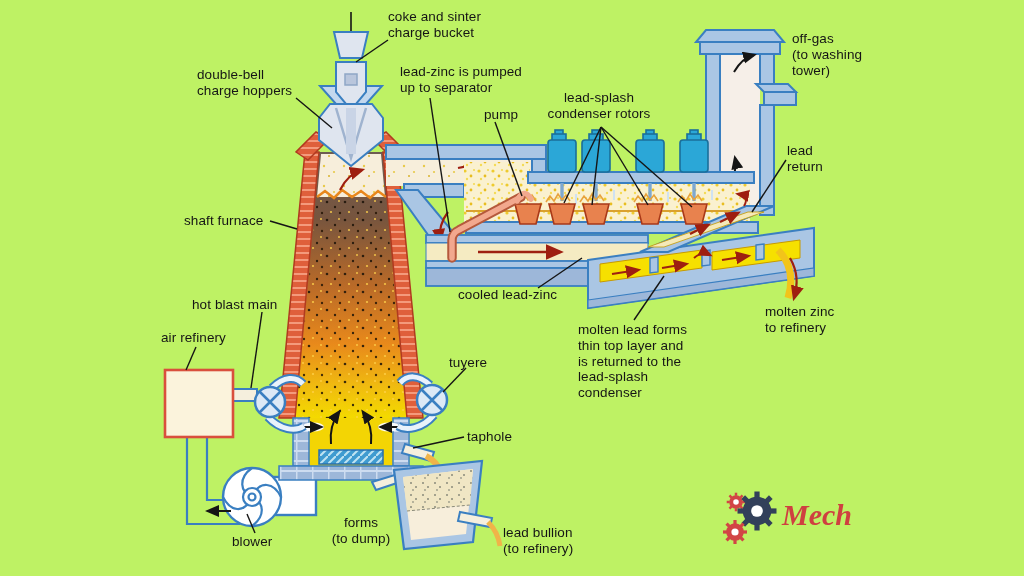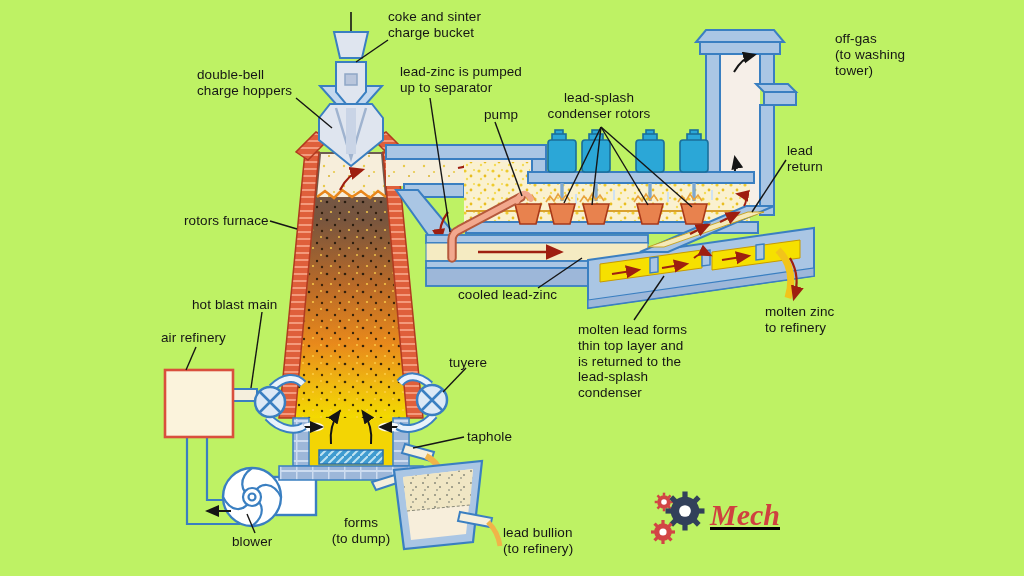--- a/index.html
+++ b/index.html
@@ -2,21 +2,21 @@
 <html><head>
 <meta charset="utf-8">
 <style>
   html,body{margin:0;padding:0;background:#fff;}
   #app{position:relative;width:1024px;height:576px;background:#bef264;overflow:hidden;
        font-family:"Liberation Sans", sans-serif;}
   #diagram{position:absolute;left:0;top:0;}
   .lbl{position:absolute;font-size:13.5px;line-height:1.17;color:#151515;
        white-space:pre-line;letter-spacing:0.1px;}
   .lbl.center{text-align:center;}
-  .logo{position:absolute;left:650px;top:486px;display:flex;align-items:center;text-decoration:underline;}
+  .logo{position:absolute;left:722px;top:486px;display:flex;align-items:center;}
   .logo svg{display:block;}
   .brand-mech{font-family:"Liberation Serif", serif;font-style:italic;font-weight:bold;
               font-size:30px;color:#cf4040;margin-left:2px;}
   .brand-lesson{font-family:"Liberation Sans", sans-serif;font-weight:bold;
                 font-size:27px;color:#32405a;letter-spacing:0.5px;}
 </style>
 </head>
 <body>
 
 <div id="app">
@@ -314,26 +314,26 @@
 
 <div class="lbl" style="left:388px;top:9px">coke and sinter
 charge bucket</div>
 <div class="lbl" style="left:400px;top:64px">lead-zinc is pumped
 up to separator</div>
 <div class="lbl" style="left:197px;top:67px">double-bell
 charge hoppers</div>
 <div class="lbl" style="left:484px;top:107px">pump</div>
 <div class="lbl center" style="left:518px;top:90px;width:162px">lead-splash
 condenser rotors</div>
-<div class="lbl" style="left:835px;top:31px">off-gas
+<div class="lbl" style="left:792px;top:31px">off-gas
 (to washing
 tower)</div>
 <div class="lbl" style="left:787px;top:143px">lead
 return</div>
-<div class="lbl" style="left:184px;top:213px">rotors furnace</div>
+<div class="lbl" style="left:184px;top:213px">shaft furnace</div>
 <div class="lbl" style="left:192px;top:297px">hot blast main</div>
 <div class="lbl" style="left:161px;top:330px">air refinery</div>
 <div class="lbl" style="left:449px;top:355px">tuyere</div>
 <div class="lbl" style="left:458px;top:287px">cooled lead-zinc</div>
 <div class="lbl" style="left:578px;top:322px">molten lead forms
 thin top layer and
 is returned to the
 lead-splash
 condenser</div>
 <div class="lbl" style="left:765px;top:304px">molten zinc

